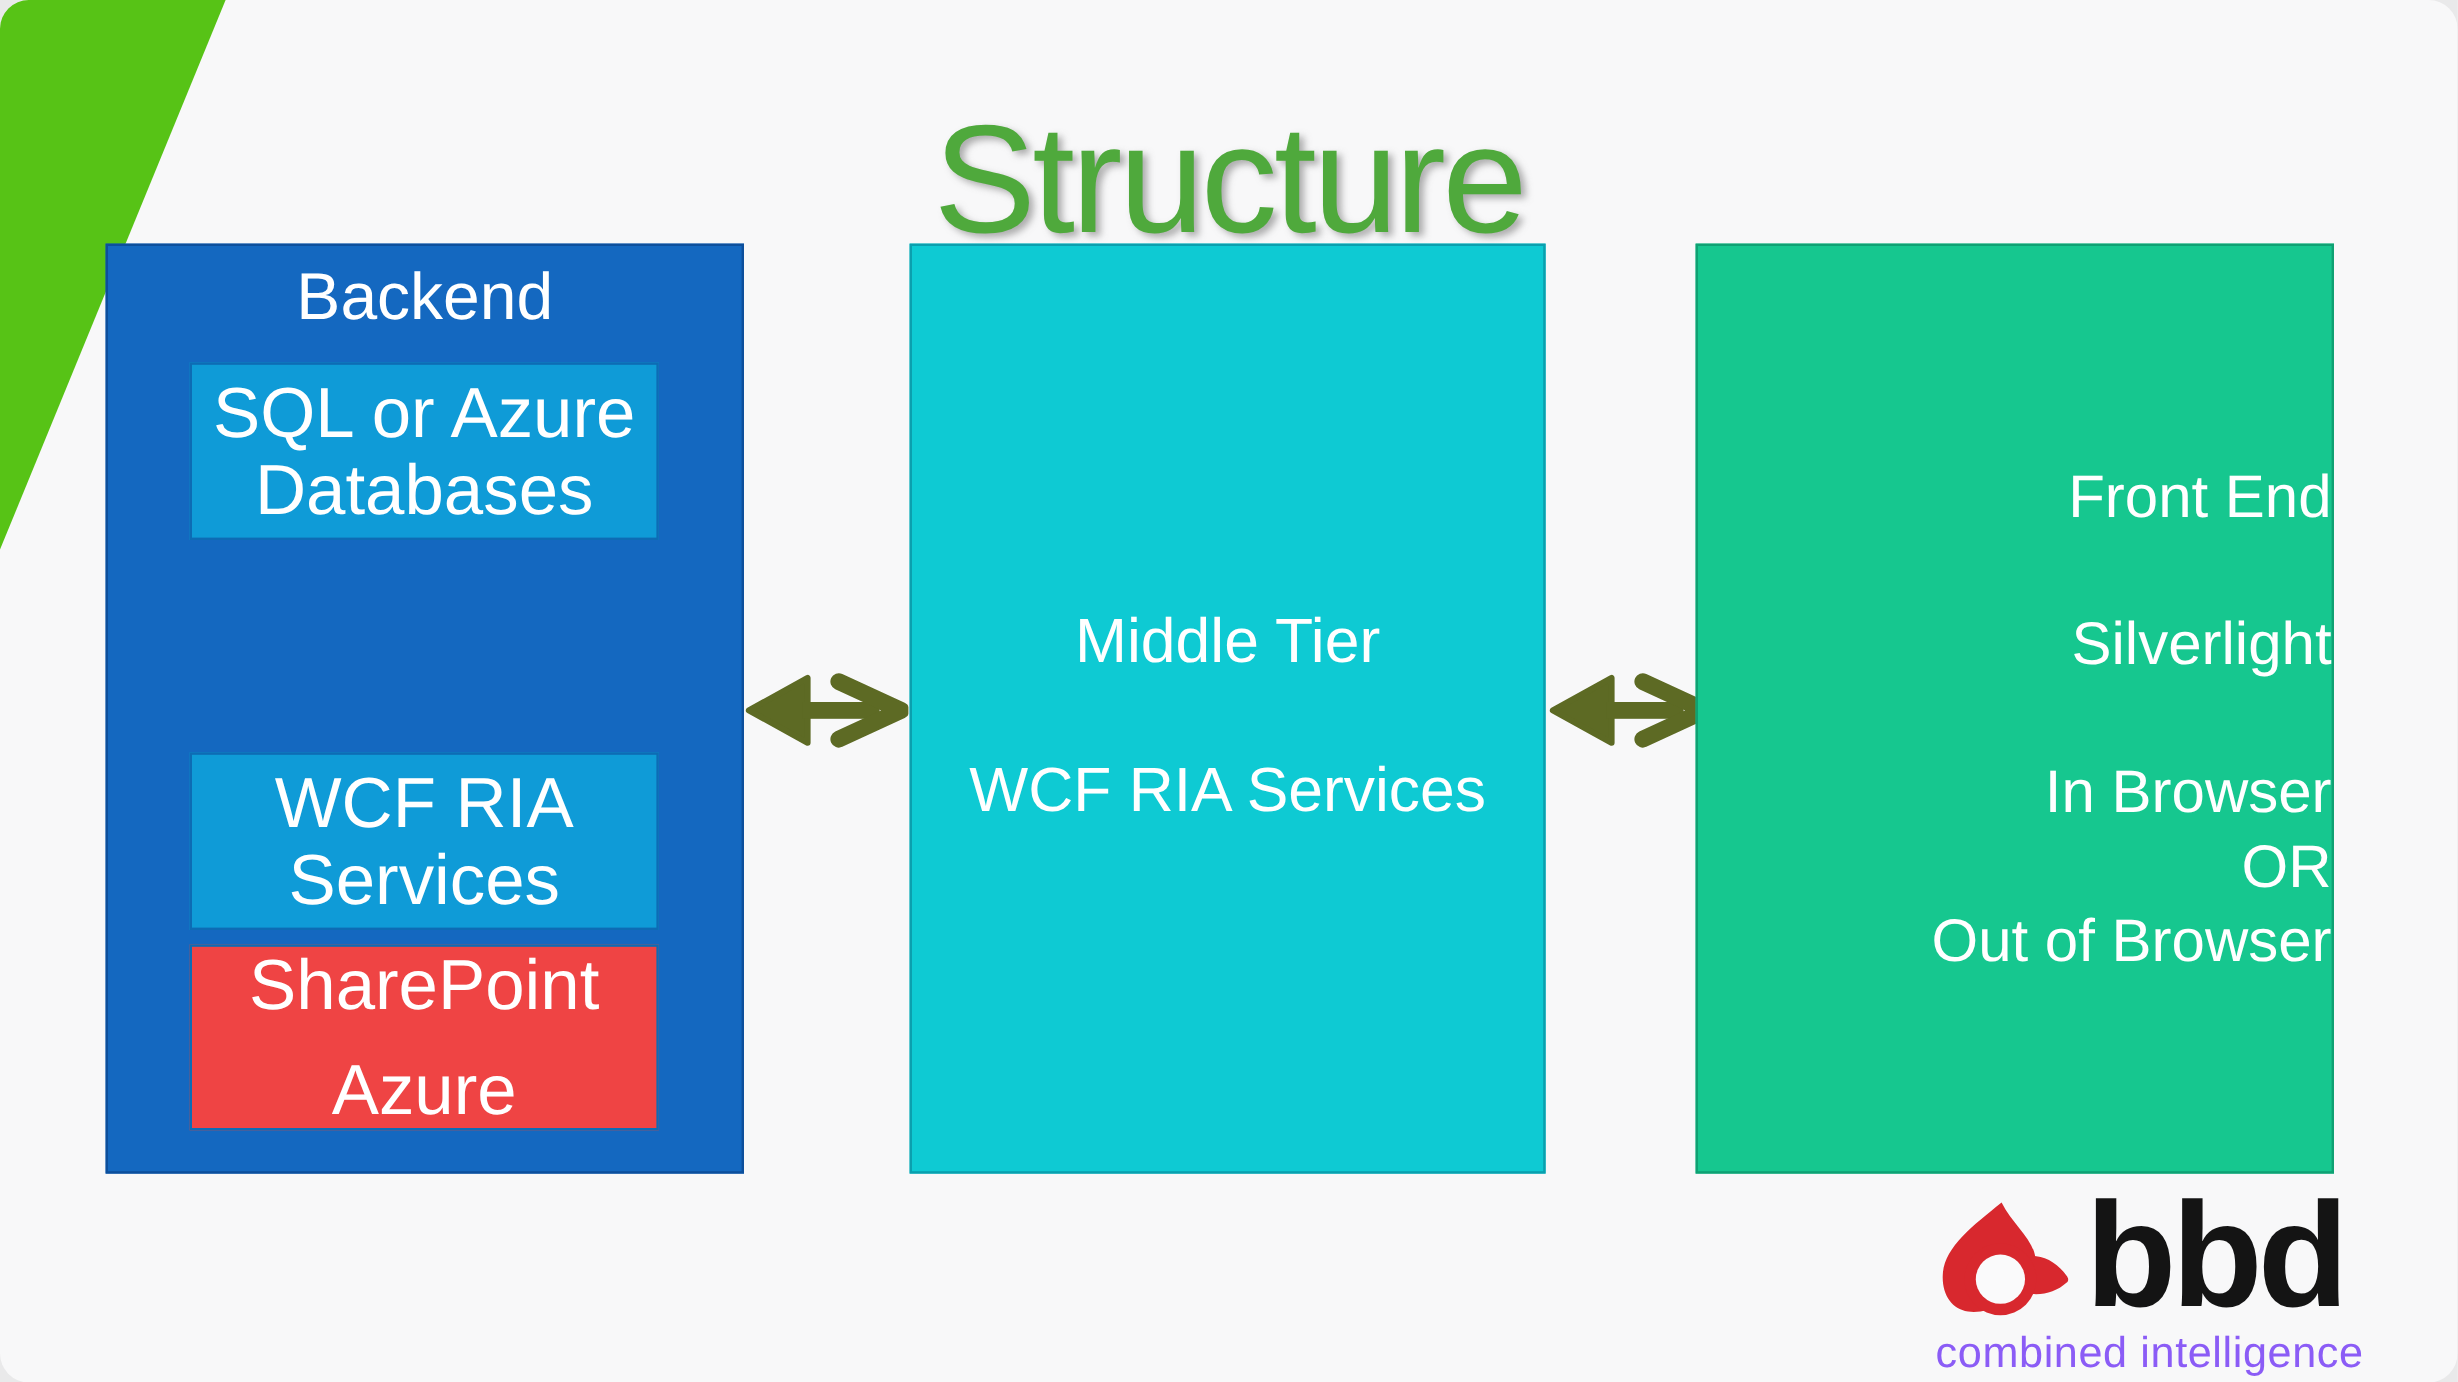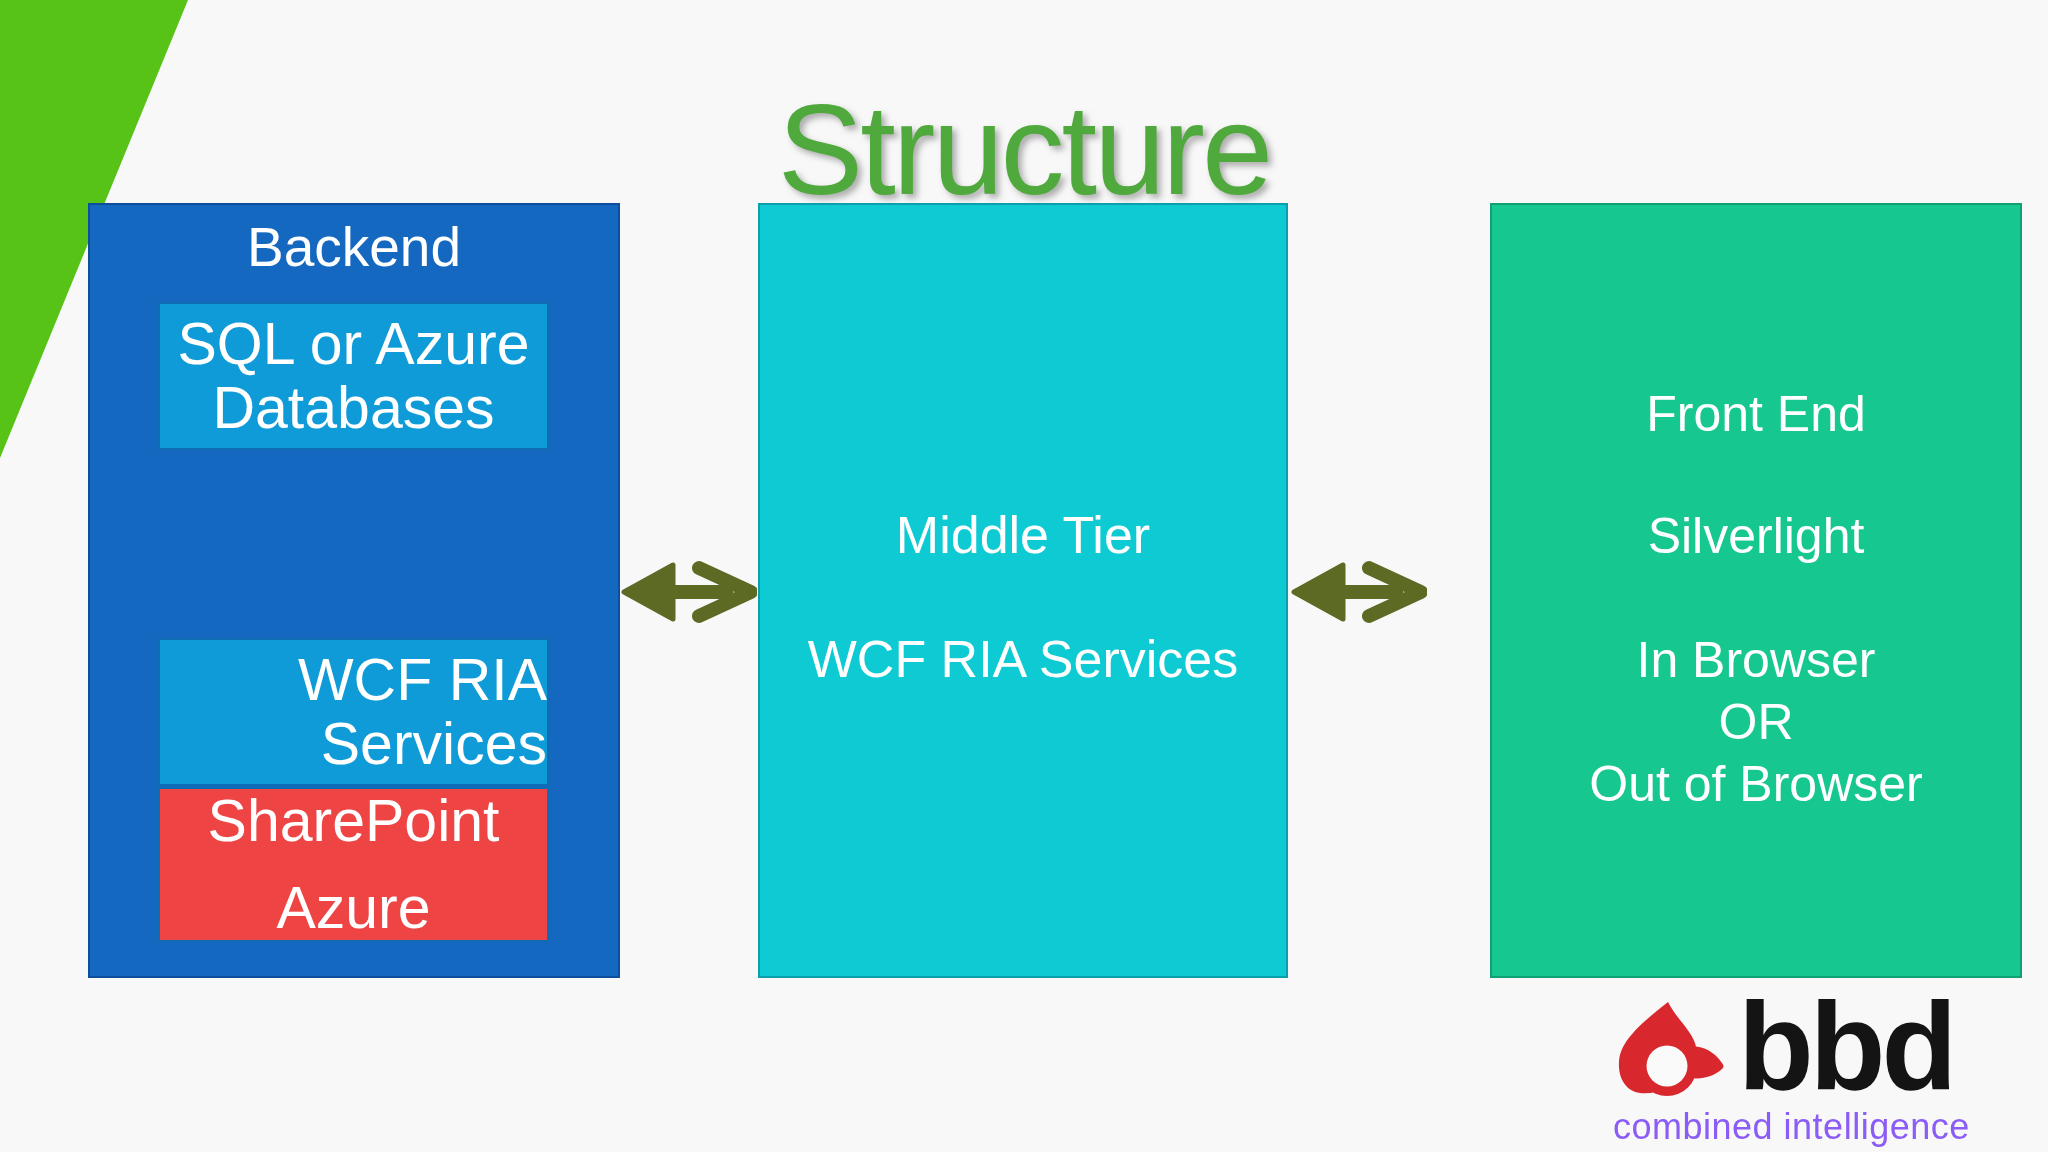--- a/index.html
+++ b/index.html
@@ -1,19 +1,20 @@
 <!DOCTYPE html>
 <html><head>
 <meta charset="utf-8">
 <style>
   html,body { margin:0; padding:0; background:#e9e9ea; }
   .slide {
     position:relative; width:2048px; height:1152px; overflow:hidden;
     background:#f8f8f9;
     font-family:"Liberation Sans", sans-serif;
+    border-radius:24px;
   }
   .title {
     position:absolute; top:76px; left:50%; transform:translateX(-50%);
     margin:0; font-size:128px; font-weight:400; letter-spacing:-3px;
     color:#4fa93c; text-shadow:4px 4px 6px rgba(110,110,110,.55);
     white-space:nowrap;
   }
   .wedge { position:absolute; left:0; top:0; }
   .box {
     position:absolute; top:203px; height:775px; box-sizing:border-box;
@@ -23,31 +24,31 @@
   .backend-label { position:absolute; top:12px; left:0; width:100%; font-size:55px; line-height:60px; }
   .sub {
     position:absolute; left:68px; width:391px; box-sizing:border-box;
     background:#0f9bd7; border:2px solid #0d6cb4;
     display:flex; flex-direction:column; justify-content:center;
     font-size:59px; line-height:64px;
   }
   .sub span { display:block; }
   .sub1 { top:97px;  height:148px; }
   .sub2 { top:260px; height:145px; }
-  .sub3 { top:433px; height:148px;text-align:right; }
+  .sub3 { top:422px; height:148px; }
   .sub4 { top:582px; height:155px; }
   .middle {
     left:758px; width:530px; background:#0ecad3; border:2px solid #0b9fae;
     display:flex; flex-direction:column; align-items:center;
     padding-top:299px; font-size:52px; line-height:62px;
   }
   .mline2 { margin-top:62px; }
   .front {
-    left:1490px; width:532px; background:#16c78f; border:2px solid #0fa173;
-    display:flex; flex-direction:column; align-items:center;
+    left:1413px; width:532px; background:#16c78f; border:2px solid #0fa173;
+    display:flex; flex-direction:column; align-items:flex-end;
     padding-top:178px; font-size:50px; line-height:62px;
   }
   .f1 { margin-bottom:60px; }
   .f2 { margin-bottom:62px; }
   .arrow { position:absolute; top:560px; }
   .arrow1 { left:621px; }
   .arrow2 { left:1291px; }
   .logo-mark { position:absolute; left:1612px; top:998px; }
   .brand {
     position:absolute; left:1738px; top:984px; line-height:1;

